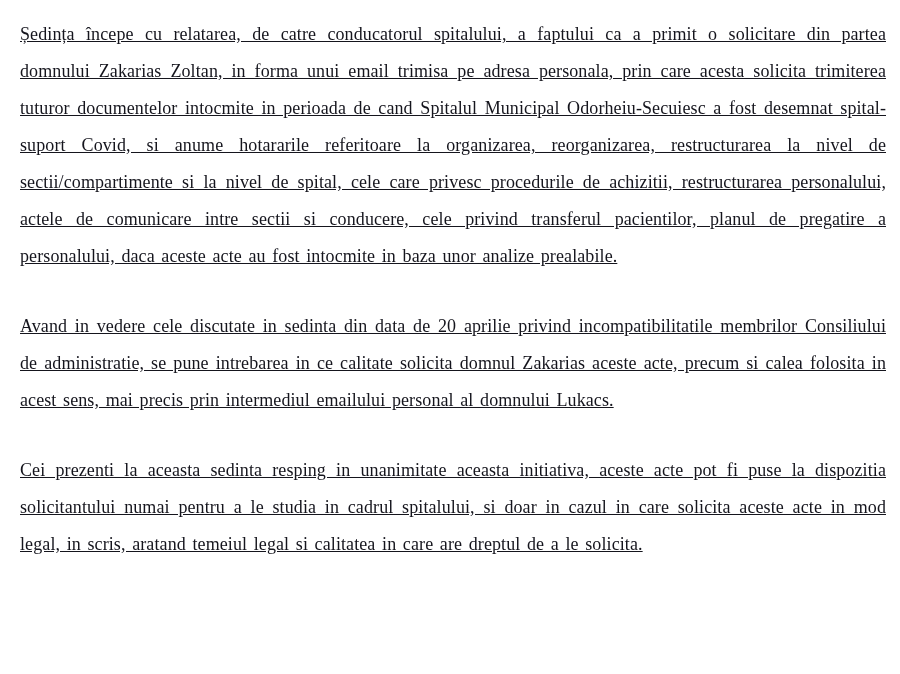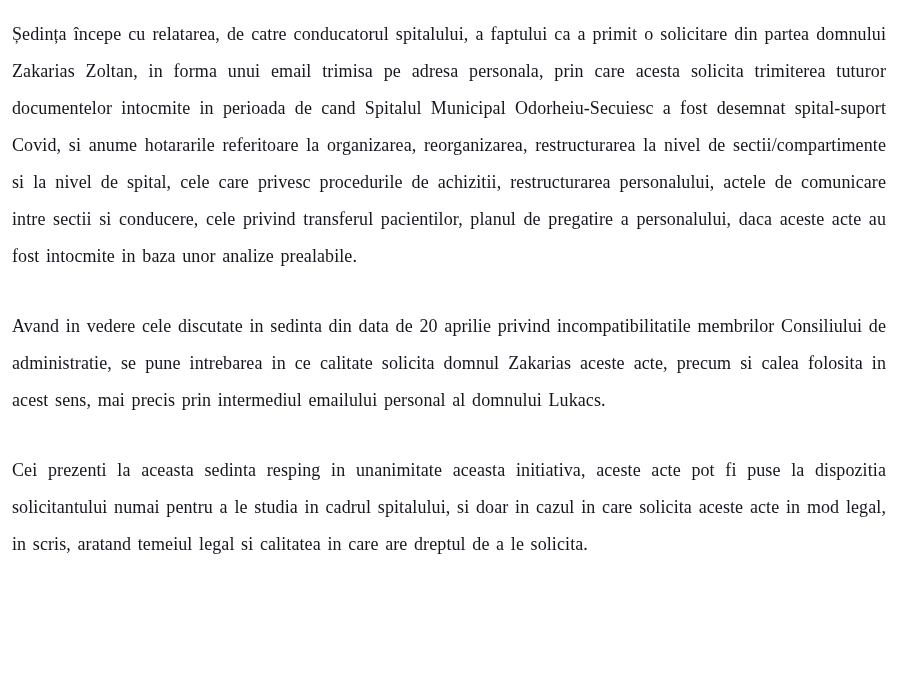--- a/index.html
+++ b/index.html
@@ -11,22 +11,23 @@
     width: 900px;
     height: 674px;
     overflow: hidden;
     font-family: "Liberation Serif", "DejaVu Serif", serif;
     color: #15151d;
   }
   .page {
     box-sizing: border-box;
     width: 900px;
     height: 556px;
-    padding: 16px 14px 10px 12px;
+    padding: 16px 14px 10px 20px;
     background: #ffffff;
+    text-decoration: underline;
   }
   .para {
     margin: 0 0 33px 0;
     font-size: 18px;
     line-height: 37px;
     text-align: justify;
     text-justify: inter-word;
     word-spacing: 2px;
     letter-spacing: 0.1px;
   }

